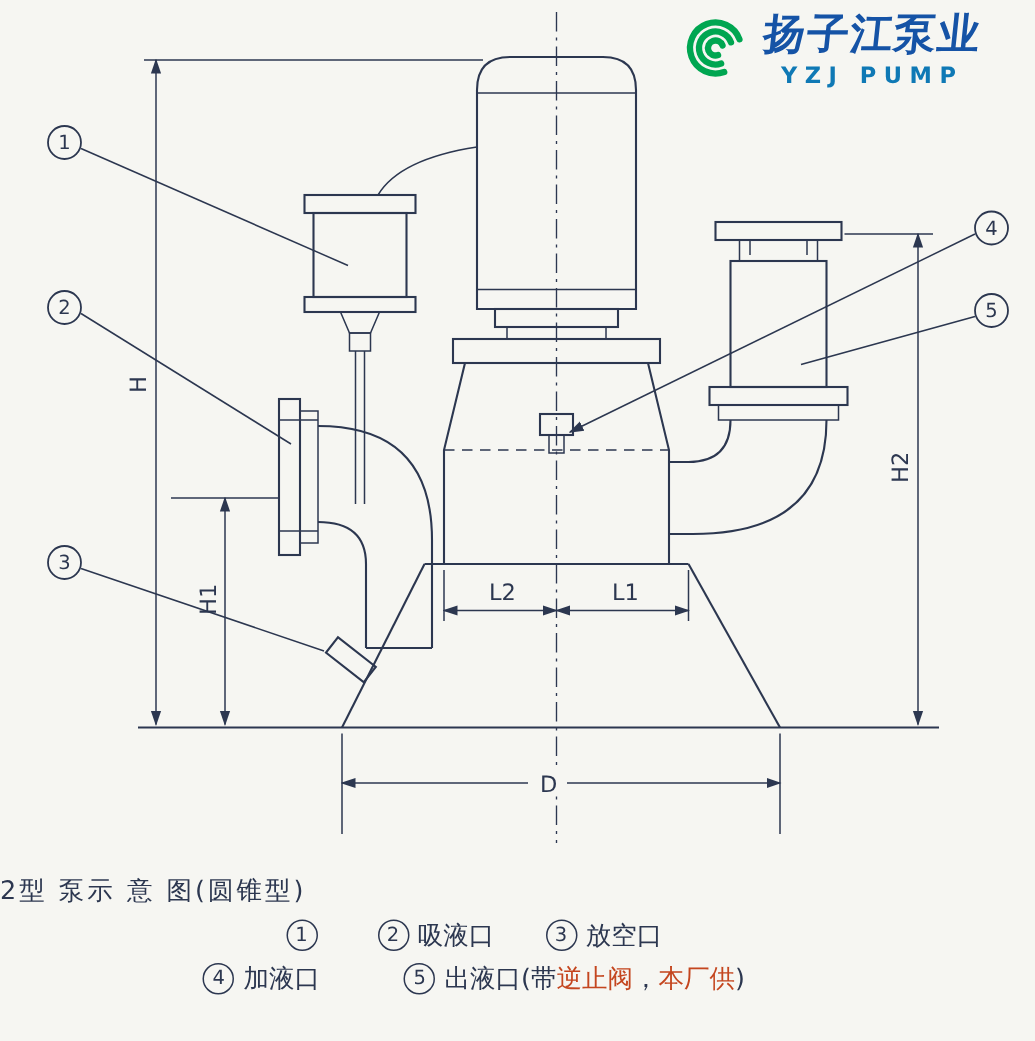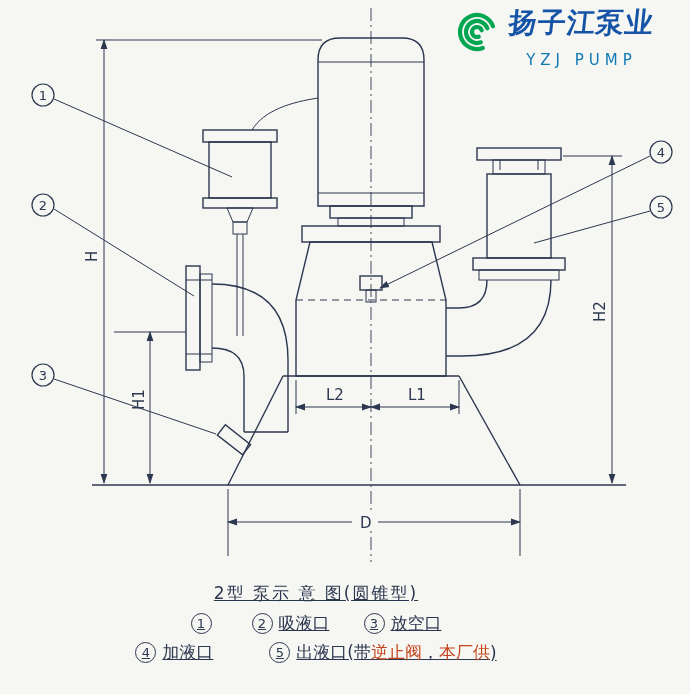--- a/index.html
+++ b/index.html
@@ -7,35 +7,35 @@
     --brand-green:#00a651; --brand-blue:#1553a6; --brand-teal:#0f79b5;
   }
   html,body{margin:0;padding:0;}
   body{font-family:"DejaVu Sans","Liberation Sans",sans-serif;}
   .page{position:relative;width:690px;height:694px;background:var(--bg);overflow:hidden;color:var(--ink);}
 
   
   .logo{position:absolute;top:8px;right:36px;display:flex;gap:8px;align-items:flex-start;}
   .logo-text{display:flex;flex-direction:column;align-items:center;}
   .logo-cn{font-size:28px;font-weight:bold;color:var(--brand-blue);letter-spacing:1px;transform:skewX(-6deg);line-height:1.1;}
-  .logo-en{font-size:15px;font-weight:normal;color:var(--brand-teal);letter-spacing:5px;margin-top:12px;}
+  .logo-en{font-size:15px;font-weight:bold;color:var(--brand-teal);letter-spacing:5px;margin-top:2px;}
 
   
   .drawing{position:absolute;left:0;top:0;}
   .ln{stroke:var(--ink);fill:none;stroke-width:1.4;}
   .ln-thin{stroke:var(--ink);fill:none;stroke-width:1;}
   .ln-dash{stroke:var(--ink);fill:none;stroke-width:1;stroke-dasharray:7 5;}
   .ln-center{stroke:var(--ink);fill:none;stroke-width:0.9;stroke-dasharray:13 4 2 4;}
   .dimtxt{fill:var(--ink);font-size:15px;font-family:"DejaVu Sans","Liberation Sans",sans-serif;}
   .callout-circle{stroke:var(--ink);stroke-width:1.2;fill:var(--bg);}
   .callout-num{fill:var(--ink);font-size:13px;text-anchor:middle;font-family:"DejaVu Sans","Liberation Sans",sans-serif;}
   .knock{fill:var(--bg);stroke:none;}
 
   
-  .caption{position:absolute;left:0;top:582px;width:632px;text-align:center;font-size:17px;text-decoration:underline;}
+  .caption{position:absolute;left:0;top:582px;width:632px;font-size:17px;}
   .cap-title{letter-spacing:2px;margin-bottom:7px;}
   .cap-row{display:flex;justify-content:center;align-items:center;margin-top:6px;}
   .cap-row1{column-gap:34px;}
   .cap-row2{column-gap:56px;}
   .cap-item{display:inline-flex;align-items:center;white-space:nowrap;}
   .num{display:inline-flex;width:19px;height:19px;border:1.4px solid var(--ink);border-radius:50%;
        align-items:center;justify-content:center;font-size:13px;margin-right:6px;flex:0 0 auto;}
   .hl{color:var(--hl);}
 </style>
 </head>

